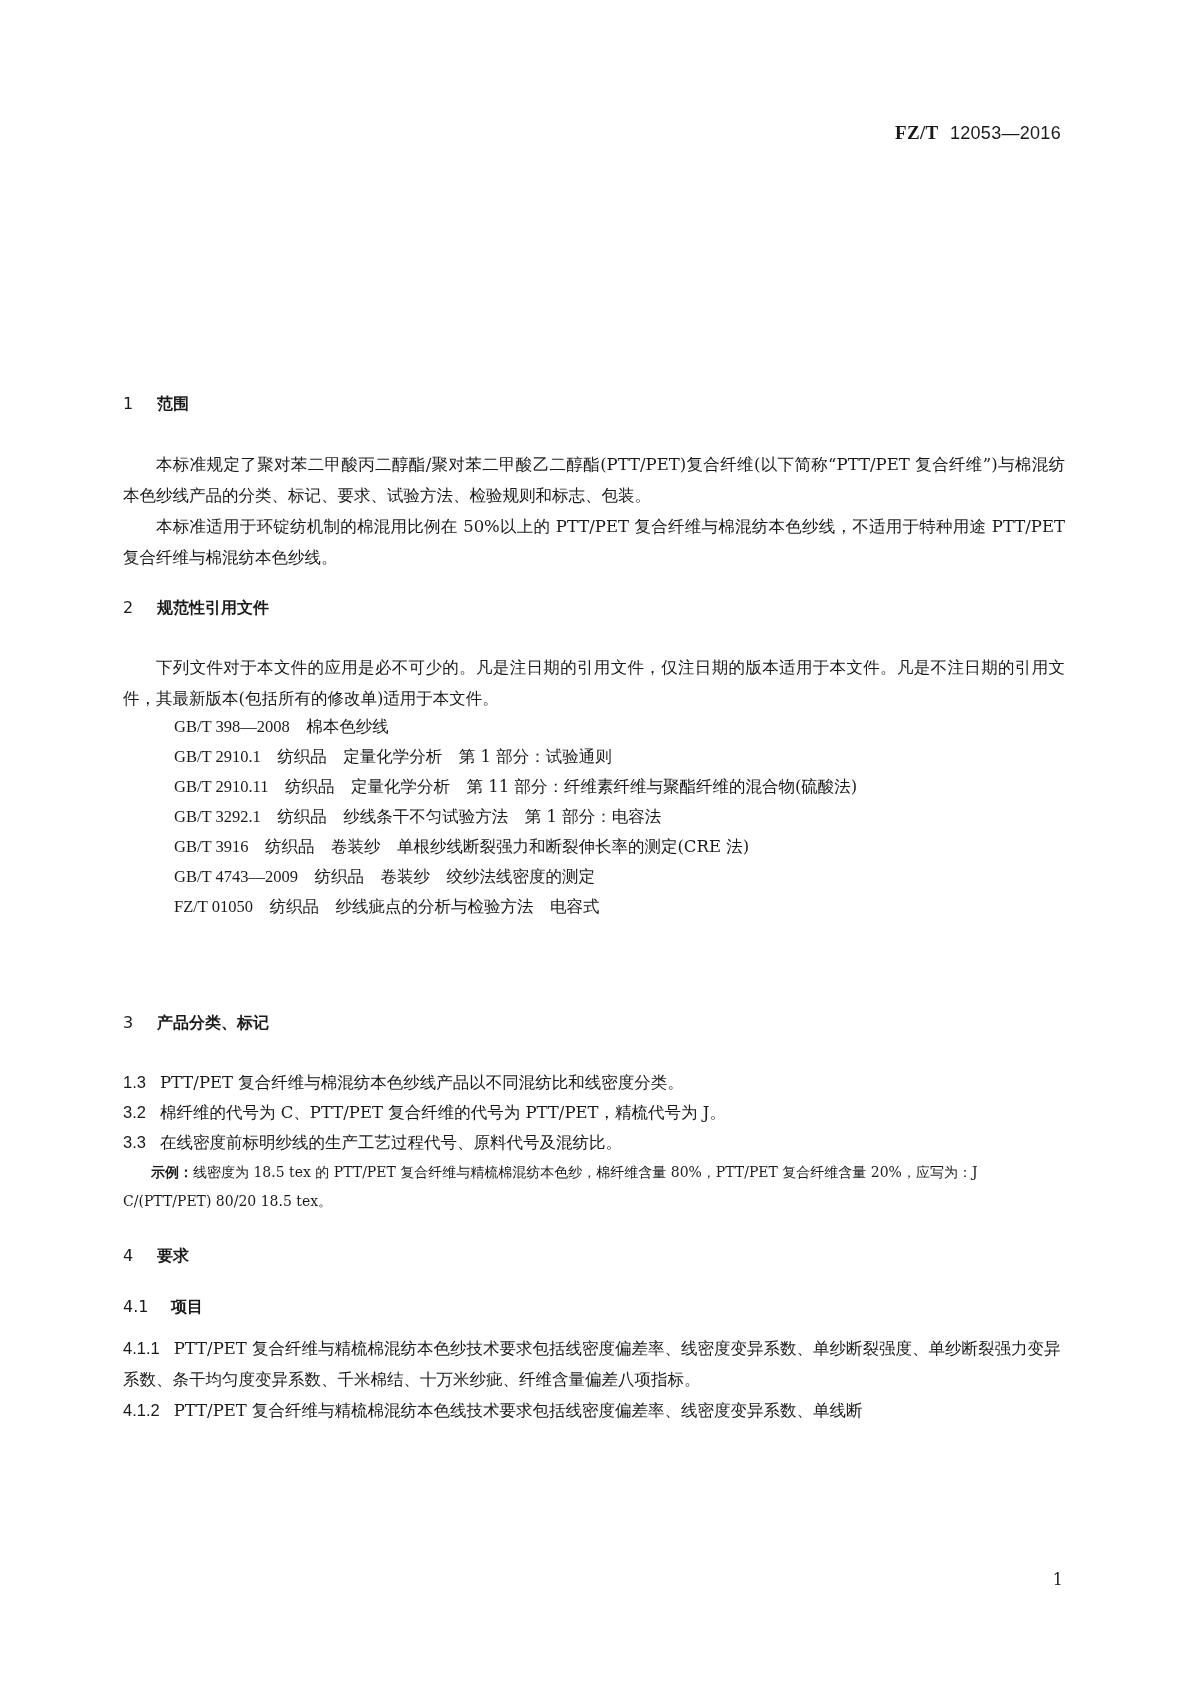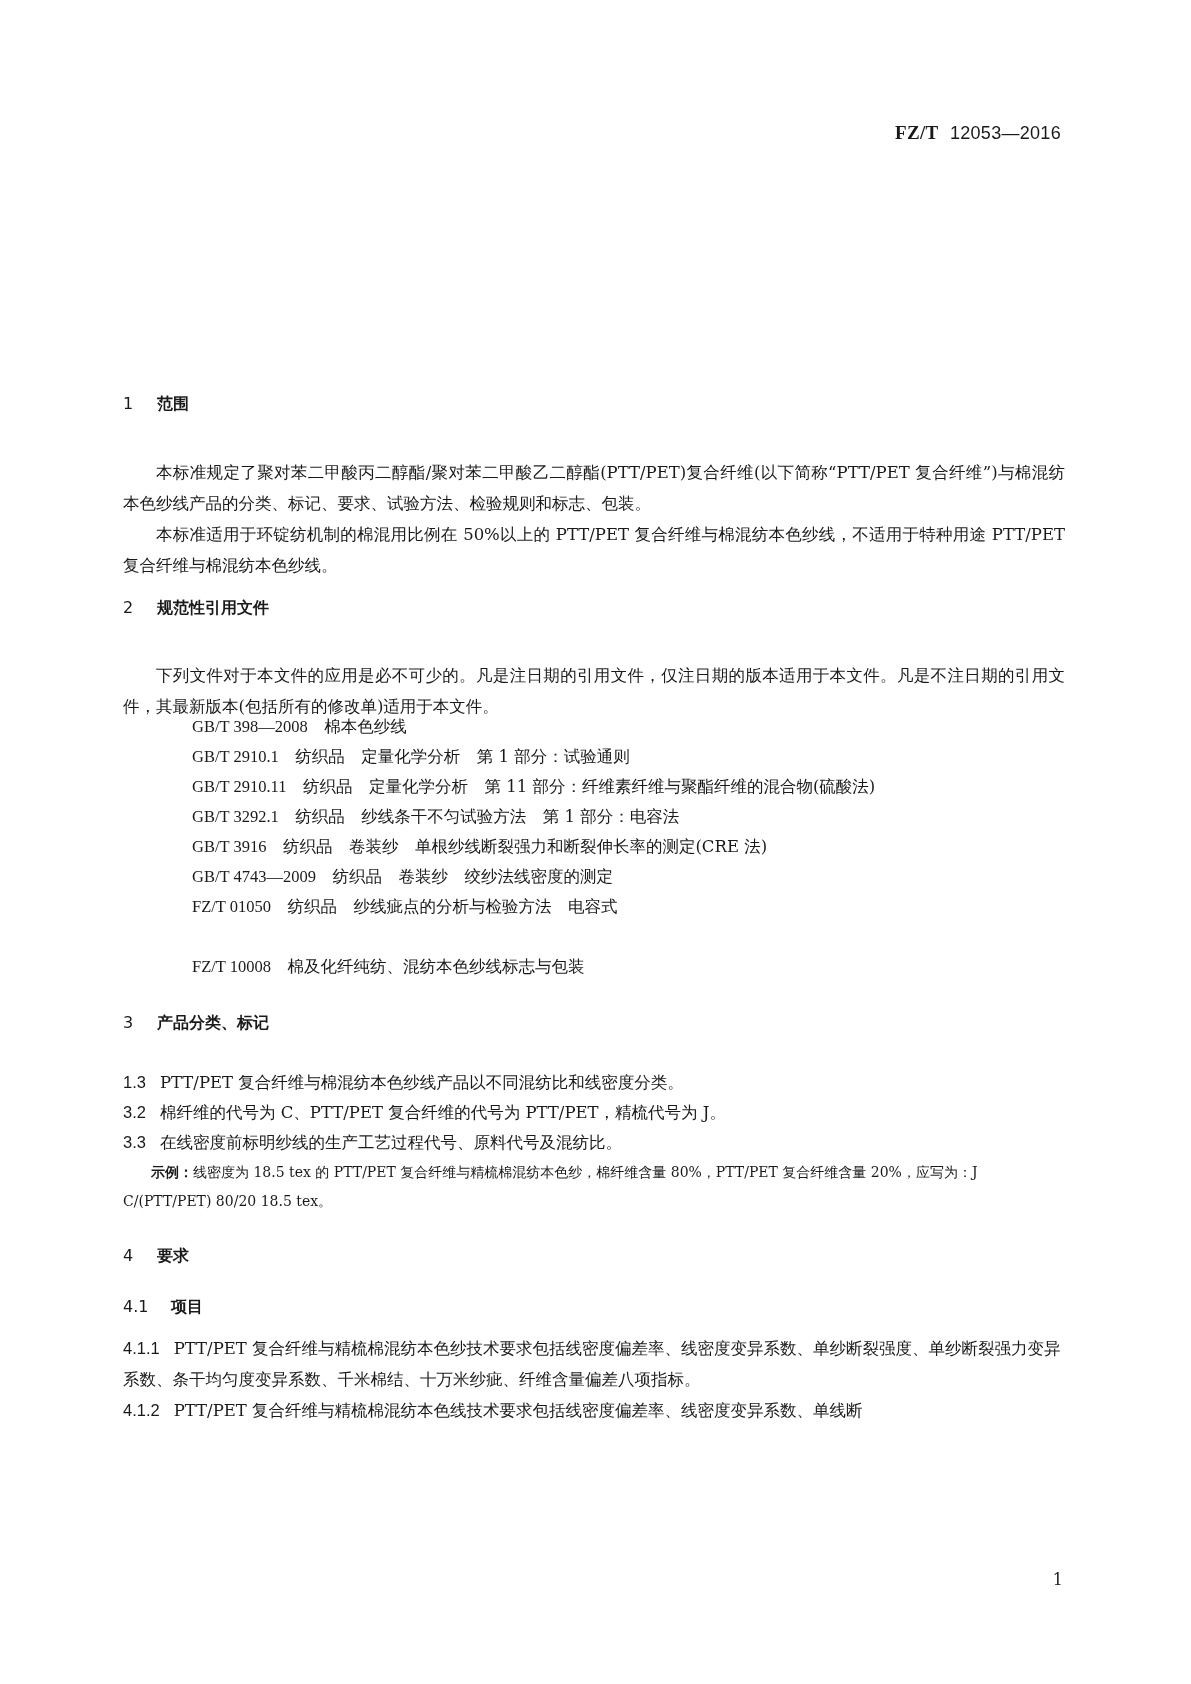--- a/index.html
+++ b/index.html
@@ -20,24 +20,24 @@
     text-align: center; font-family: "DejaVu Sans", sans-serif;
     font-size: 27px; line-height: 45px; letter-spacing: 2px;
   }
   .h {
     position: absolute; left: 123px;
     font-family: "DejaVu Sans", sans-serif; font-size: 16px; font-weight: bold;
   }
   .h .n { display: inline-block; width: 34px; font-weight: normal; }
   .p {
     position: absolute; left: 123px; width: 942px;
-    font-size: 16.5px; line-height: 31px; text-align: justify; margin-top: 8px;
+    font-size: 16.5px; line-height: 31px; text-align: justify;
   }
   .p.ind { text-indent: 2em; }
-  .ref { position: absolute; left: 192px; font-size: 16.5px; white-space: pre; }
+  .ref { position: absolute; left: 174px; font-size: 16.5px; white-space: pre; }
   .ref .code { font-family: "Liberation Serif", serif; }
   .clause { position: absolute; left: 123px; width: 942px; font-size: 16.5px; line-height: 31px; }
   .clause .n { font-family: "Liberation Sans", sans-serif; display: inline-block; margin-right: 14px; }
   .example {
     position: absolute; left: 123px; width: 942px; font-size: 14px; line-height: 29px;
     text-indent: 2em;
   }
   .example .lbl { font-family: Liberation Serif, serif; font-weight: bold; }
   .pagenum { position: absolute; right: 128px; top: 1570px; font-size: 16px; }
 </style>
@@ -63,21 +63,20 @@
   </div>
   <div class="p ind" style="top:652px">下列文件对于本文件的应用是必不可少的。凡是注日期的引用文件，仅注日期的版本适用于本文件。凡是不注日期的引用文件，其最新版本(包括所有的修改单)适用于本文件。</div>
 
   <div class="ref" style="top:716px"><span class="code">GB/T 398—2008</span>　<span>棉本色纱线</span></div>
   <div class="ref" style="top:746px"><span class="code">GB/T 2910.1</span>　<span>纺织品　定量化学分析　第 1 部分：试验通则</span></div>
   <div class="ref" style="top:776px"><span class="code">GB/T 2910.11</span>　<span>纺织品　定量化学分析　第 11 部分：纤维素纤维与聚酯纤维的混合物(硫酸法)</span></div>
   <div class="ref" style="top:806px"><span class="code">GB/T 3292.1</span>　<span>纺织品　纱线条干不匀试验方法　第 1 部分：电容法</span></div>
   <div class="ref" style="top:836px"><span class="code">GB/T 3916</span>　<span>纺织品　卷装纱　单根纱线断裂强力和断裂伸长率的测定(CRE 法)</span></div>
   <div class="ref" style="top:866px"><span class="code">GB/T 4743—2009</span>　<span>纺织品　卷装纱　绞纱法线密度的测定</span></div>
   <div class="ref" style="top:896px"><span class="code">FZ/T 01050</span>　<span>纺织品　纱线疵点的分析与检验方法　电容式</span></div>
-  <div class="ref" style="top:956px"><span class="code">FZ/T 10008</span>　<span>棉及化纤纯纺、混纺本色纱线标志与包装</span></div>
 
   <div class="h" style="top:1013px">
     <span class="n">3</span><span>产品分类、标记</span>
   </div>
   <div class="clause" style="top:1067px"><span class="n">1.3</span><span>PTT/PET 复合纤维与棉混纺本色纱线产品以不同混纺比和线密度分类。</span></div>
   <div class="clause" style="top:1097px"><span class="n">3.2</span><span>棉纤维的代号为 C、PTT/PET 复合纤维的代号为 PTT/PET，精梳代号为 J。</span></div>
   <div class="clause" style="top:1127px"><span class="n">3.3</span><span>在线密度前标明纱线的生产工艺过程代号、原料代号及混纺比。</span></div>
   <div class="example" style="top:1158px"><span class="lbl">示例：</span><span>线密度为 18.5 tex 的 PTT/PET 复合纤维与精梳棉混纺本色纱，棉纤维含量 80%，PTT/PET 复合纤维含量 20%，应写为：J C/(PTT/PET) 80/20 18.5 tex。</span></div>
 
   <div class="h" style="top:1246px">

